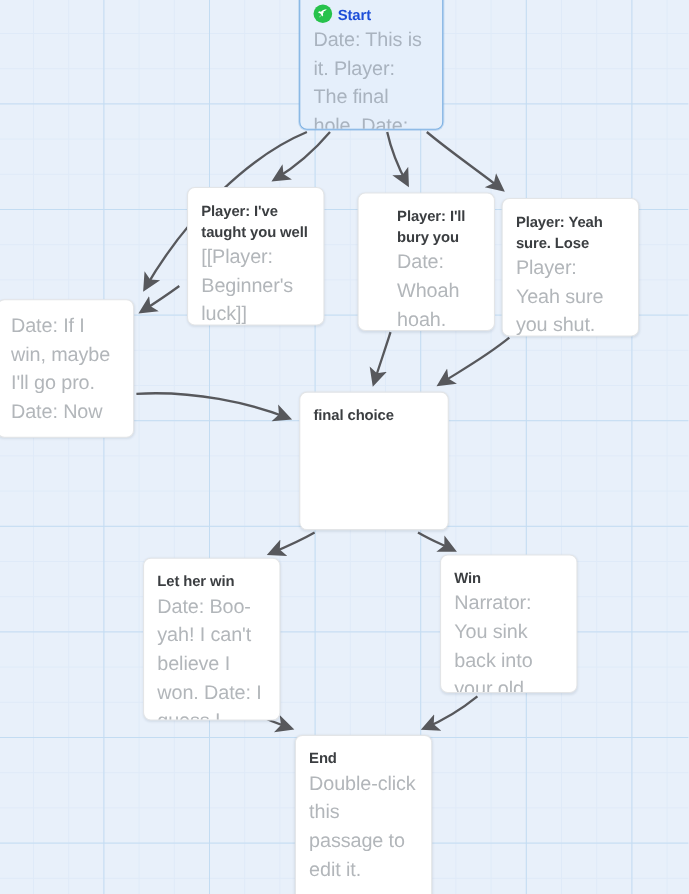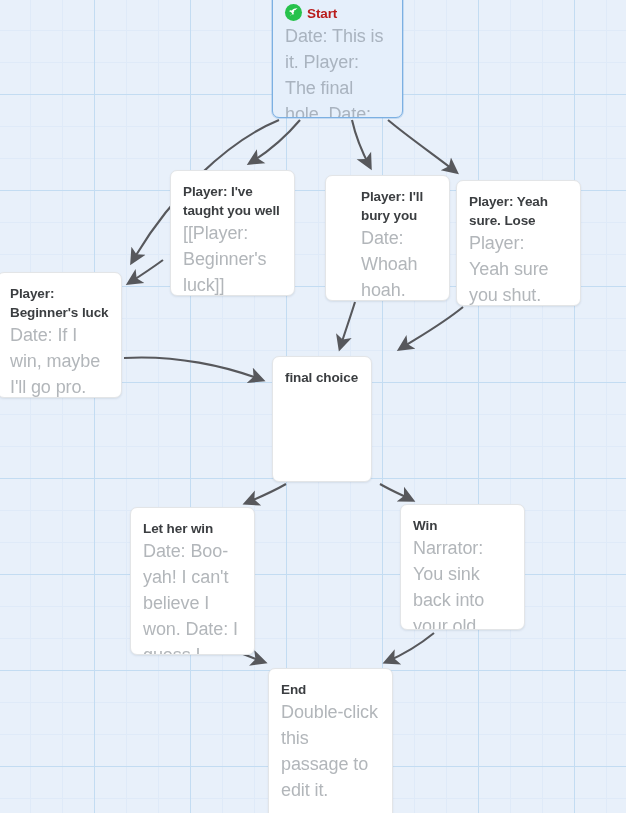--- a/index.html
+++ b/index.html
@@ -45,21 +45,21 @@
     word-wrap:break-word;
   }
   .node-excerpt{
     font-size:18px;
     font-weight:normal;
     color:#b2b6ba;
     line-height:1.44;
     letter-spacing:-0.1px;
     word-wrap:break-word;
   }
-  .node.selected .node-title{color:#b91c1c;text-align:center;}
+  .node.selected .node-title{color:#1d4ed8;text-align:center;}
   .node.selected .node-excerpt{color:#a9b3bf;}
   .badge{
     display:inline-block;
     width:17px;height:17px;
     border-radius:50%;
     background:#27c24c;
     position:relative;
     vertical-align:-3px;
     margin-right:5px;
   }
@@ -131,26 +131,23 @@
         </div>
         <div class="node-excerpt">Date: Whoah hoah. Tough words. (smiling) Date: Now shut</div>
       </div>
       <div class="node" style="left: 456px; top: 180px; width: 125px; height: 126px;">
         <div class="title-row">
           <div class="node-title">Player: Yeah sure. Lose</div>
         </div>
         <div class="node-excerpt">Player: Yeah sure you shut. Now lose. Date: Why don't you</div>
       </div>
       <div class="node" style="left: -3px; top: 272px; width: 125px; height: 126px;">
-        <div class="title-row">
-          <div class="node-title">Player: Beginner's luck</div>
-        </div>
         <div class="node-excerpt">Date: If I win, maybe I'll go pro. Date: Now</div>
       </div>
-      <div class="node" style="left: 272px; top: 356px; width: 100px; height: 126px;">
+      <div class="node" style="left: 272px; top: 356px; width: 136px; height: 126px;">
         <div class="title-row">
           <div class="node-title">final choice</div>
         </div>
       </div>
       <div class="node" style="left: 130px; top: 507px; width: 125px; height: 148px;">
         <div class="title-row">
           <div class="node-title">Let her win</div>
         </div>
         <div class="node-excerpt">Date: Boo-yah! I can't believe I won. Date: I guess I really did learn a</div>
       </div>

